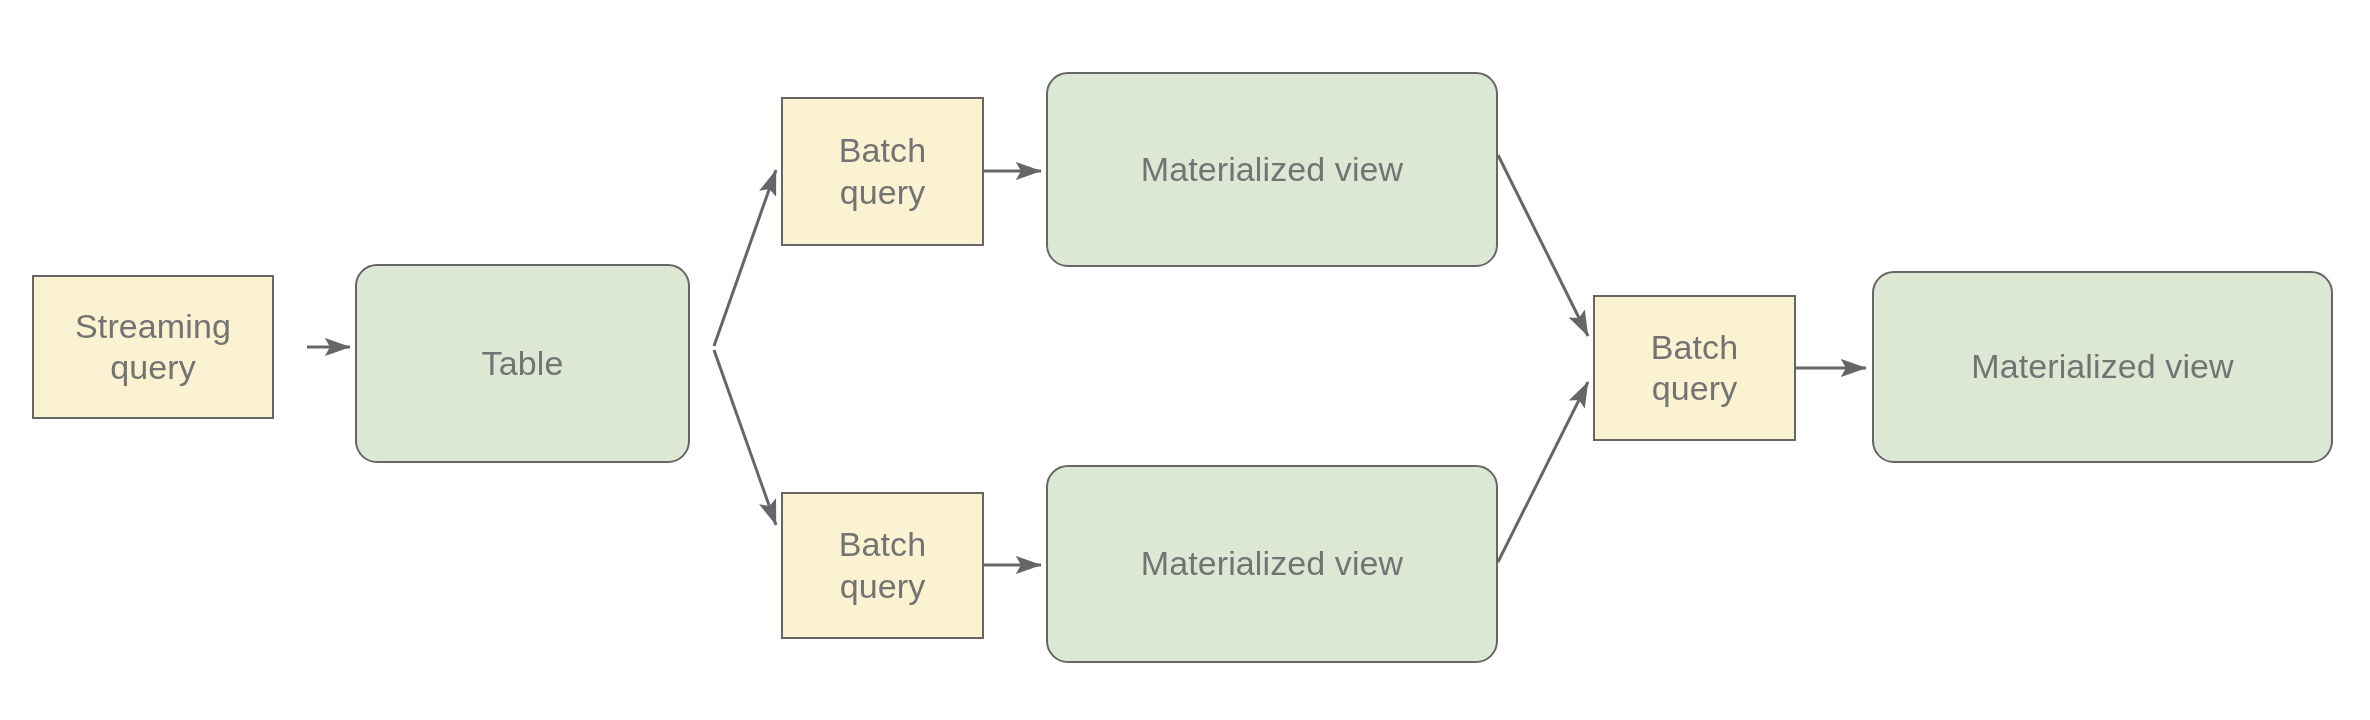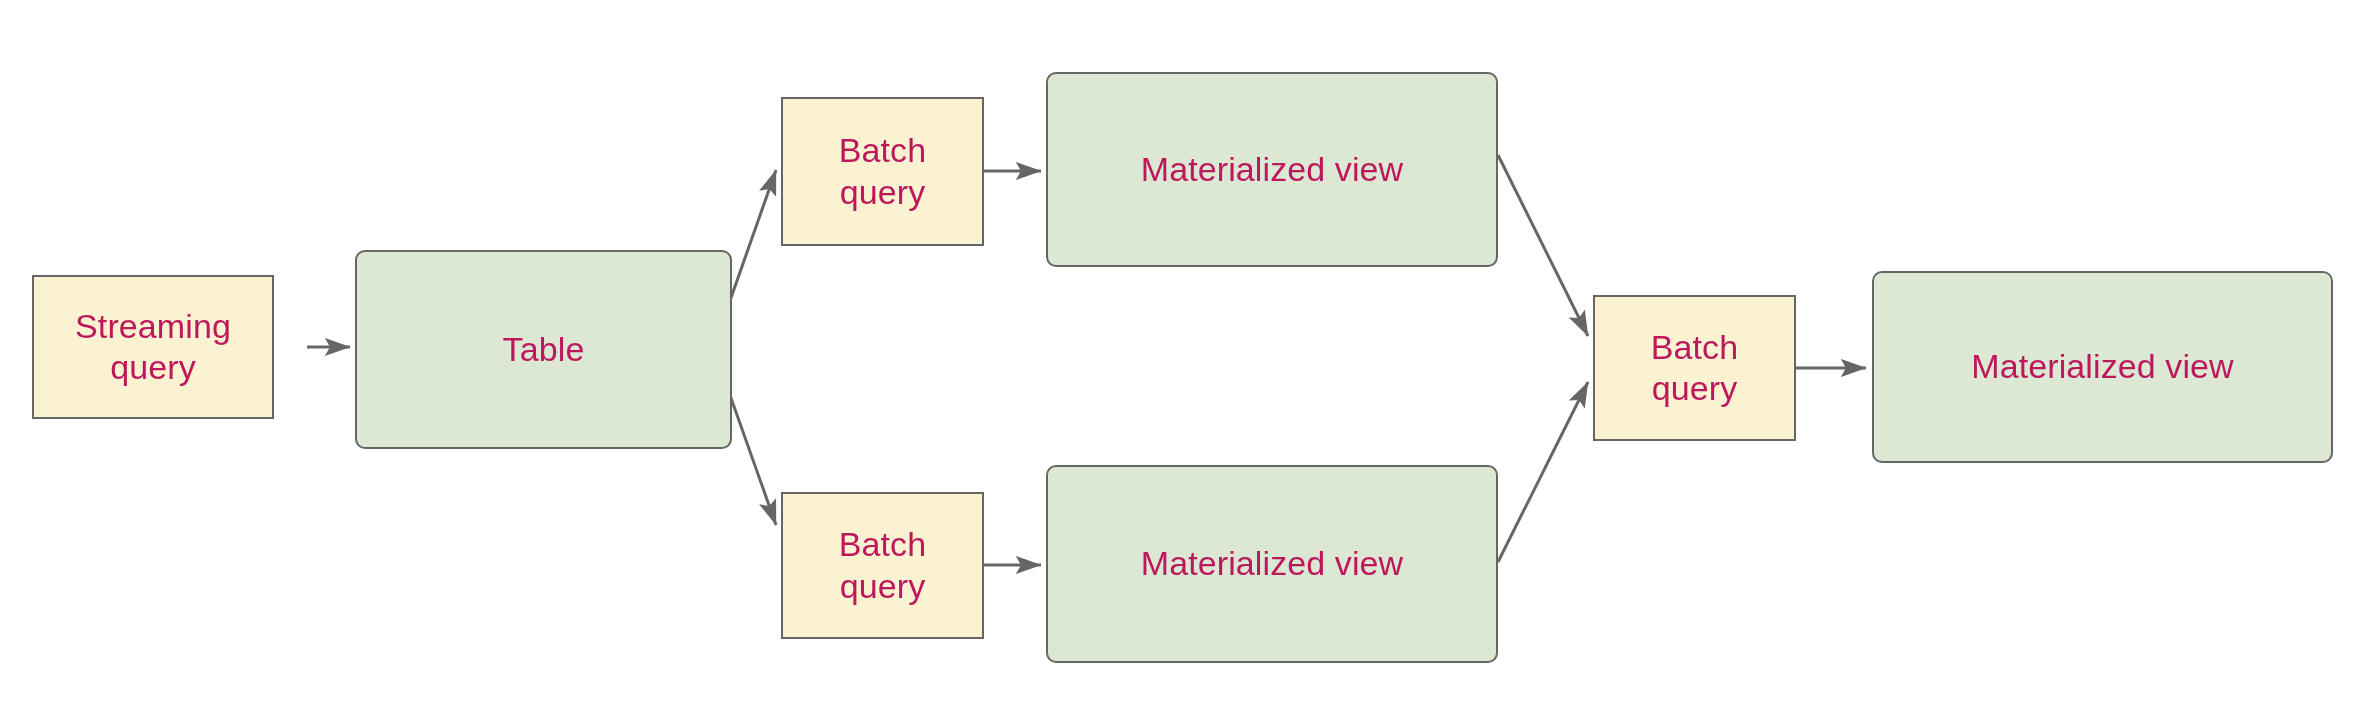--- a/index.html
+++ b/index.html
@@ -23,35 +23,35 @@
     height: 720px;
     pointer-events: none;
   }
   .node {
     position: absolute;
     box-sizing: border-box;
     display: flex;
     align-items: center;
     justify-content: center;
     text-align: center;
-    color: #be185d;
+    color: #737373;
     font-size: 34px;
     line-height: 1.22;
     letter-spacing: 0.1px;
     border: 2px solid #666666;
     z-index: 2;
     white-space: pre-line;
   }
   .node.query {
     background: #fbf2d2;
     border-radius: 0;
   }
   .node.store {
     background: #dce8d4;
-    border-radius: 10px;
+    border-radius: 22px;
   }
 </style>
 </head>
 <body>
 
 <div id="canvas">
 
   <svg id="edges" viewBox="0 0 2370 720" xmlns="http://www.w3.org/2000/svg">
     <defs>
       <marker id="arrowhead" markerWidth="9" markerHeight="9" refX="8.4" refY="3.1" orient="auto" markerUnits="strokeWidth">
@@ -66,21 +66,21 @@
         <polyline points="984,565 1041,565" fill="none" stroke="#666666" stroke-width="3" marker-end="url(#arrowhead)"></polyline>
         <polyline points="1498,155 1588,336" fill="none" stroke="#666666" stroke-width="3" marker-end="url(#arrowhead)"></polyline>
         <polyline points="1498,562 1588,382" fill="none" stroke="#666666" stroke-width="3" marker-end="url(#arrowhead)"></polyline>
         <polyline points="1796,368 1866,368" fill="none" stroke="#666666" stroke-width="3" marker-end="url(#arrowhead)"></polyline>
       </g>
   </svg>
 
   <div id="node-layer">
       <div class="node query" style="left: 32px; top: 275px; width: 242px; height: 144px;"><span>Streaming
 query</span></div>
-      <div class="node store" style="left: 355px; top: 250px; width: 377px; height: 199px;"><span>Table</span></div>
+      <div class="node store" style="left: 355px; top: 264px; width: 335px; height: 199px;"><span>Table</span></div>
       <div class="node query" style="left: 781px; top: 97px; width: 203px; height: 149px;"><span>Batch
 query</span></div>
       <div class="node store" style="left: 1046px; top: 72px; width: 452px; height: 195px;"><span>Materialized view</span></div>
       <div class="node query" style="left: 781px; top: 492px; width: 203px; height: 147px;"><span>Batch
 query</span></div>
       <div class="node store" style="left: 1046px; top: 465px; width: 452px; height: 198px;"><span>Materialized view</span></div>
       <div class="node query" style="left: 1593px; top: 295px; width: 203px; height: 146px;"><span>Batch
 query</span></div>
       <div class="node store" style="left: 1872px; top: 271px; width: 461px; height: 192px;"><span>Materialized view</span></div>
     </div>

